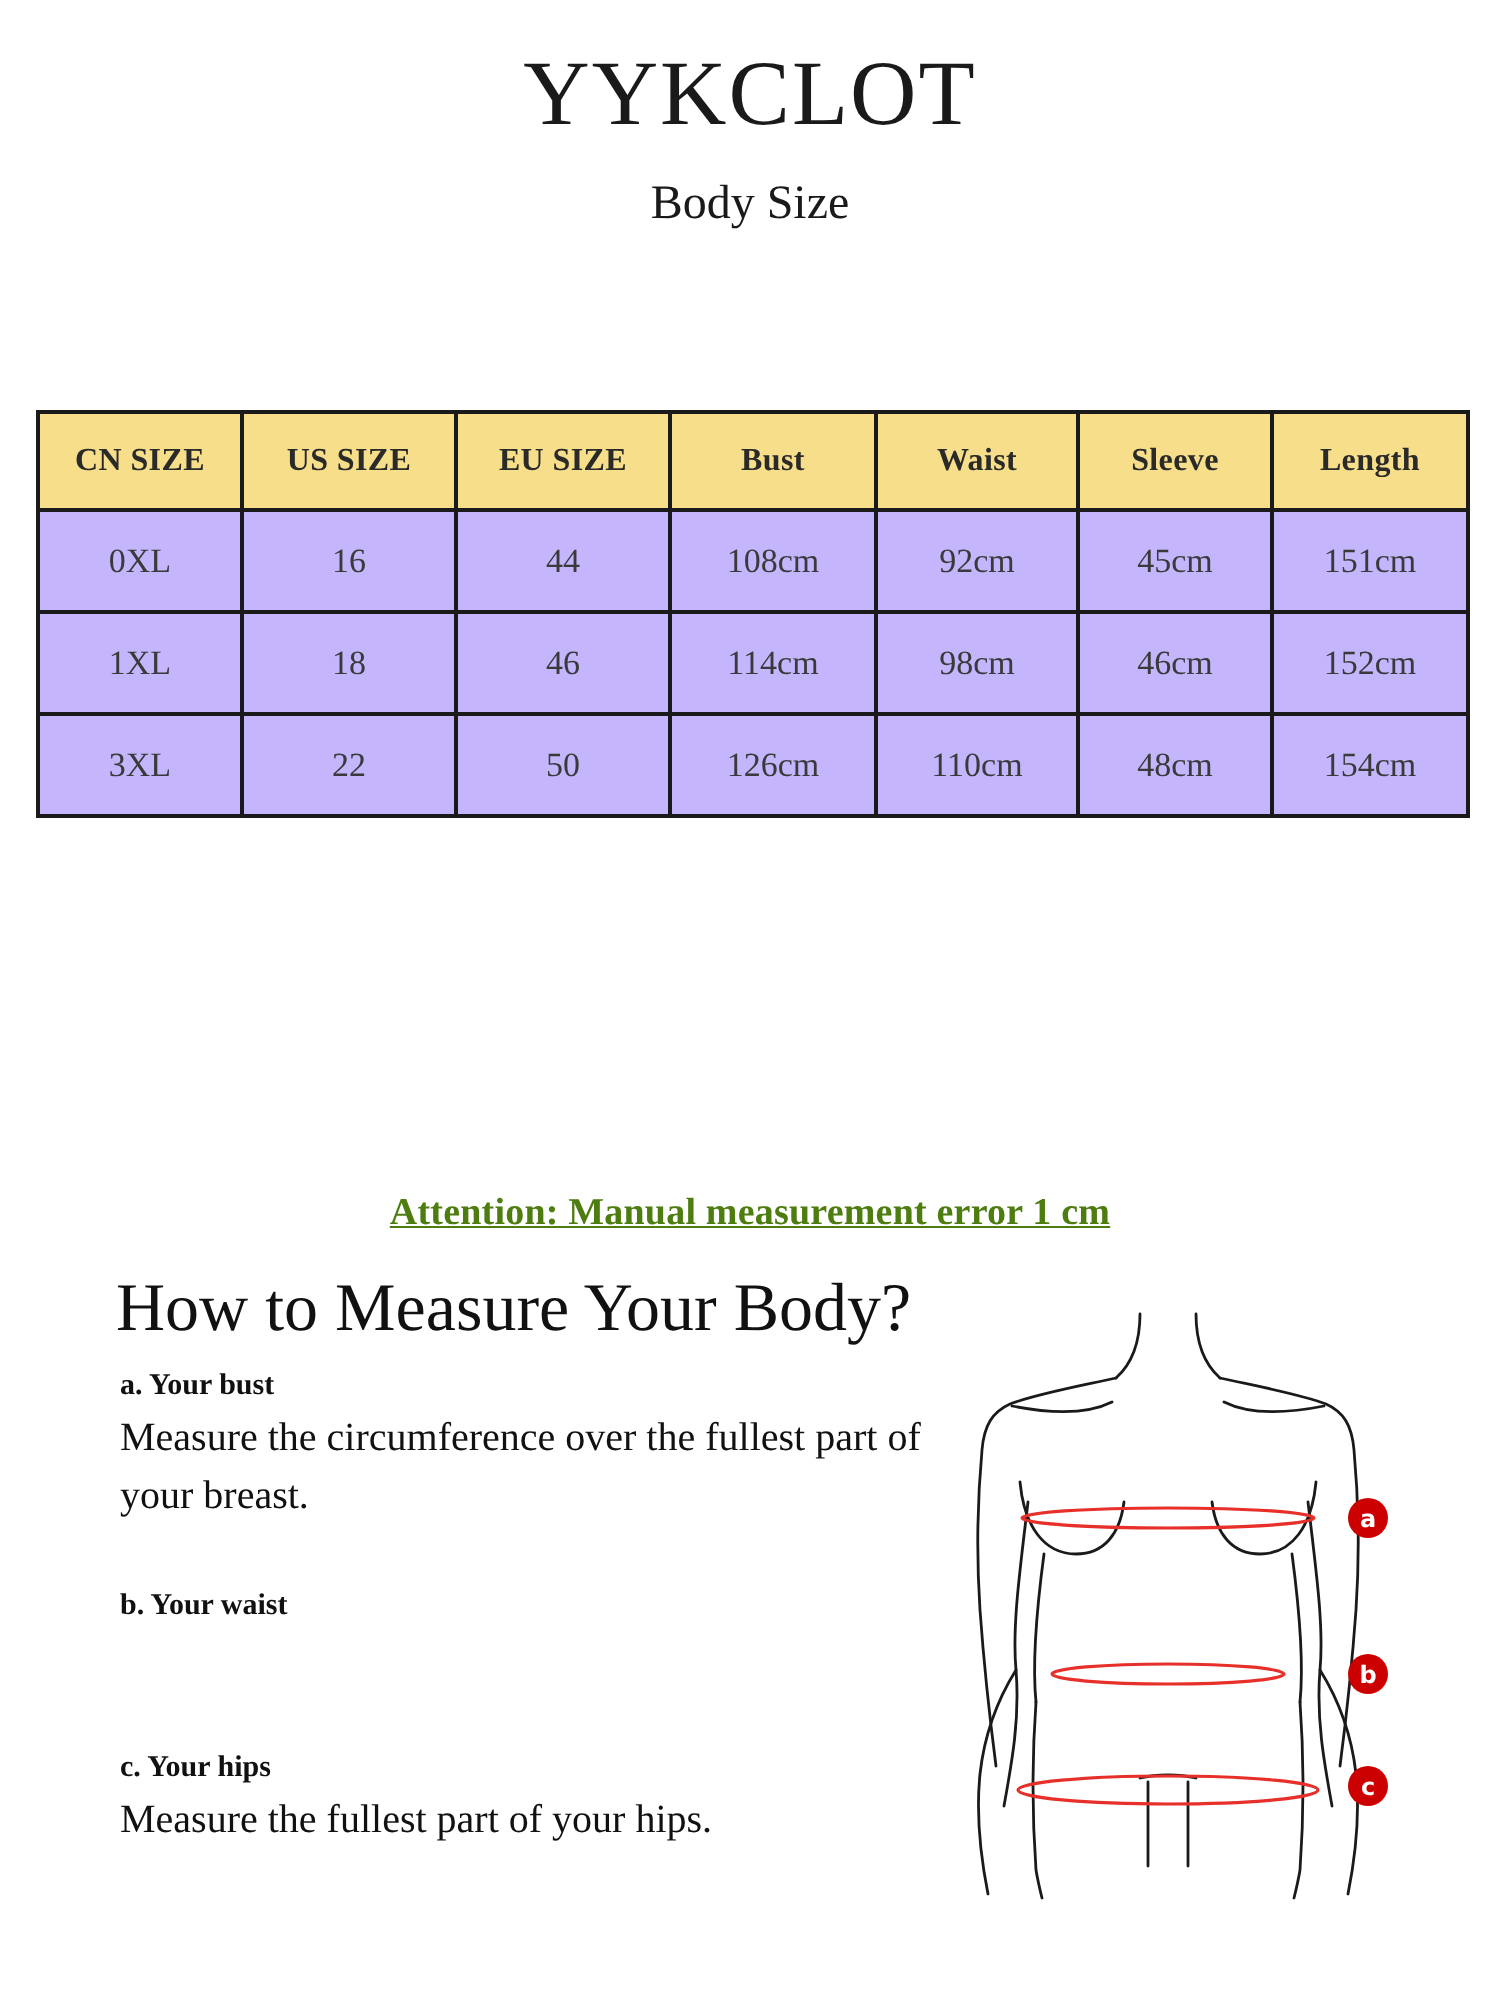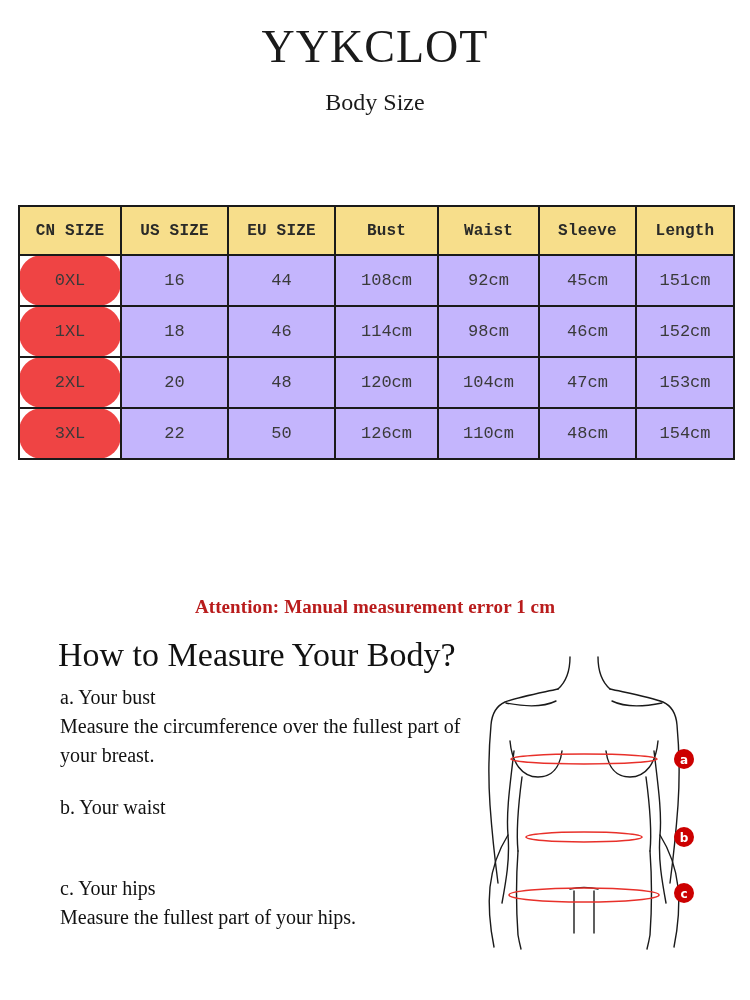--- a/index.html
+++ b/index.html
@@ -47,21 +47,21 @@
   .size-table-wrap {
     position: absolute;
     left: 18px;
     top: 205px;
     width: 715px;
   }
   table.size-table {
     border-collapse: collapse;
     width: 715px;
     table-layout: fixed;
-    font-family: Liberation Mono, monospace;
+    font-family: Liberation Serif, serif;
   }
   table.size-table td, table.size-table th {
     border: 2px solid #1a1a1a;
     text-align: center;
     vertical-align: middle;
     padding: 0;
     font-weight: 400;
   }
   table.size-table thead th {
     height: 47px;
@@ -71,45 +71,45 @@
     color: #2a2a28;
     letter-spacing: 0.2px;
   }
   table.size-table tbody td {
     height: 49px;
     background: #c4b5fd;
     font-size: 17px;
     color: #3a3a3a;
   }
   table.size-table tbody td.cn-cell {
-    background: #ef4444;
+    background: #c4b5fd;
     color: #3a3a3a;
-    border-radius: 23px;
   }
   
   col.c0 { width: 102px; }
   col.c1 { width: 107px; }
   col.c2 { width: 107px; }
   col.c3 { width: 103px; }
   col.c4 { width: 101px; }
   col.c5 { width: 97px; }
   col.c6 { width: 98px; }
 
   
   .attention {
     position: absolute;
     top: 596px;
     left: 0;
     width: 750px;
     text-align: center;
-    color: #b91c1c;
+    color: #4d7c0f;
     font-family: "Liberation Serif", serif;
     font-size: 19px;
     font-weight: 700;
     letter-spacing: 0.1px;
+    text-decoration: underline;
   }
 
   
   .howto-heading {
     position: absolute;
     top: 636px;
     left: 58px;
     font-family: "Liberation Serif", serif;
     font-size: 34px;
     font-weight: 400;
@@ -117,22 +117,22 @@
     line-height: 1.1;
     white-space: nowrap;
   }
   .measure-block {
     position: absolute;
     left: 60px;
     font-family: "Liberation Serif", serif;
     color: #111111;
   }
   .measure-block .m-title {
-    font-size: 20px;
-    font-weight: 400;
+    font-size: 15px;
+    font-weight: 700;
     line-height: 1.45;
   }
   .measure-block .m-desc {
     font-size: 20px;
     font-weight: 400;
     line-height: 1.45;
     max-width: 420px;
   }
   #block-a { top: 683px; }
   #block-b { top: 793px; }
@@ -189,29 +189,20 @@
       <tr>
         <td class="cn-cell">1XL</td>
         <td>18</td>
         <td>46</td>
         <td>114cm</td>
         <td>98cm</td>
         <td>46cm</td>
         <td>152cm</td>
       </tr>
       <tr>
-        <td class="cn-cell">2XL</td>
-        <td>20</td>
-        <td>48</td>
-        <td>120cm</td>
-        <td>104cm</td>
-        <td>47cm</td>
-        <td>153cm</td>
-      </tr>
-      <tr>
         <td class="cn-cell">3XL</td>
         <td>22</td>
         <td>50</td>
         <td>126cm</td>
         <td>110cm</td>
         <td>48cm</td>
         <td>154cm</td>
       </tr>
     </tbody>
   </table>

